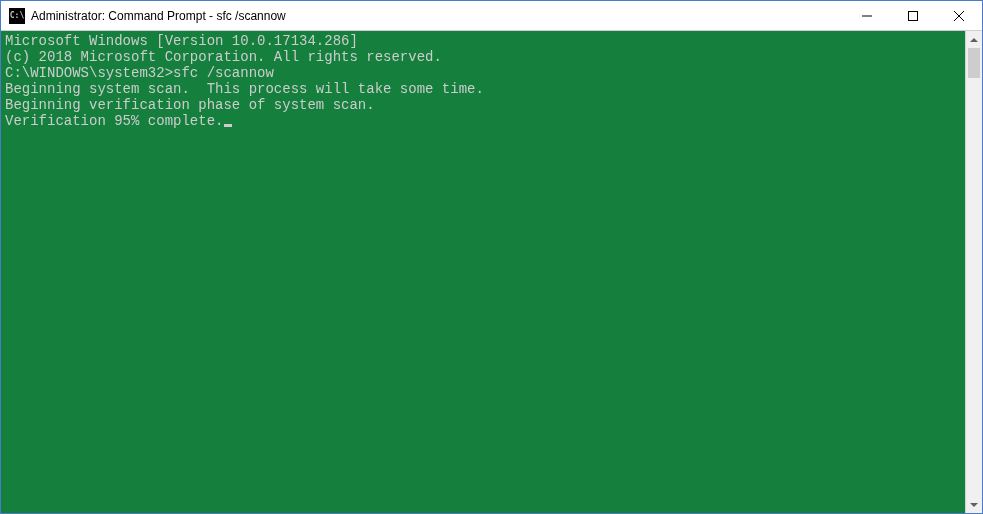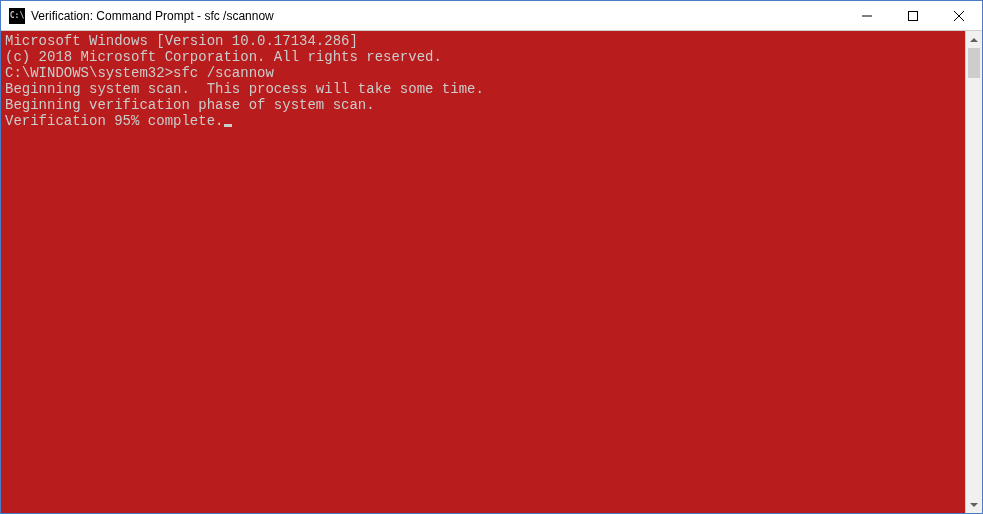--- a/index.html
+++ b/index.html
@@ -71,21 +71,21 @@
       width: 10px;
       height: 10px;
     }
     .content-area {
       flex: 1;
       display: flex;
       min-height: 0;
     }
     .terminal {
       flex: 1;
-      background: #b91c1c;
+      background: #15803d;
       color: #cccccc;
       font-family: Consolas, "Courier New", monospace;
       font-size: 14px;
       line-height: 1.15;
       padding: 2px 4px;
       white-space: pre;
       overflow: hidden;
       position: relative;
     }
     .terminal-line {
@@ -145,21 +145,21 @@
     }
   </style>
 </head>
 <body>
 
 <div class="window">
   <div class="titlebar">
     <div class="titlebar-icon">
       <span class="titlebar-icon-inner">C:\</span>
     </div>
-    <div class="titlebar-text">Verification: Command Prompt - sfc  /scannow</div>
+    <div class="titlebar-text">Administrator: Command Prompt - sfc  /scannow</div>
     <div class="window-controls">
       <button class="win-btn">
         <svg viewBox="0 0 10 10">
             <line x1="0" y1="5" x2="10" y2="5" stroke="#000" stroke-width="1"></line>
           </svg>
       </button>
       <button class="win-btn">
         <svg viewBox="0 0 10 10">
             <rect x="0.5" y="0.5" width="9" height="9" stroke="#000" stroke-width="1" fill="none"></rect>
           </svg>

